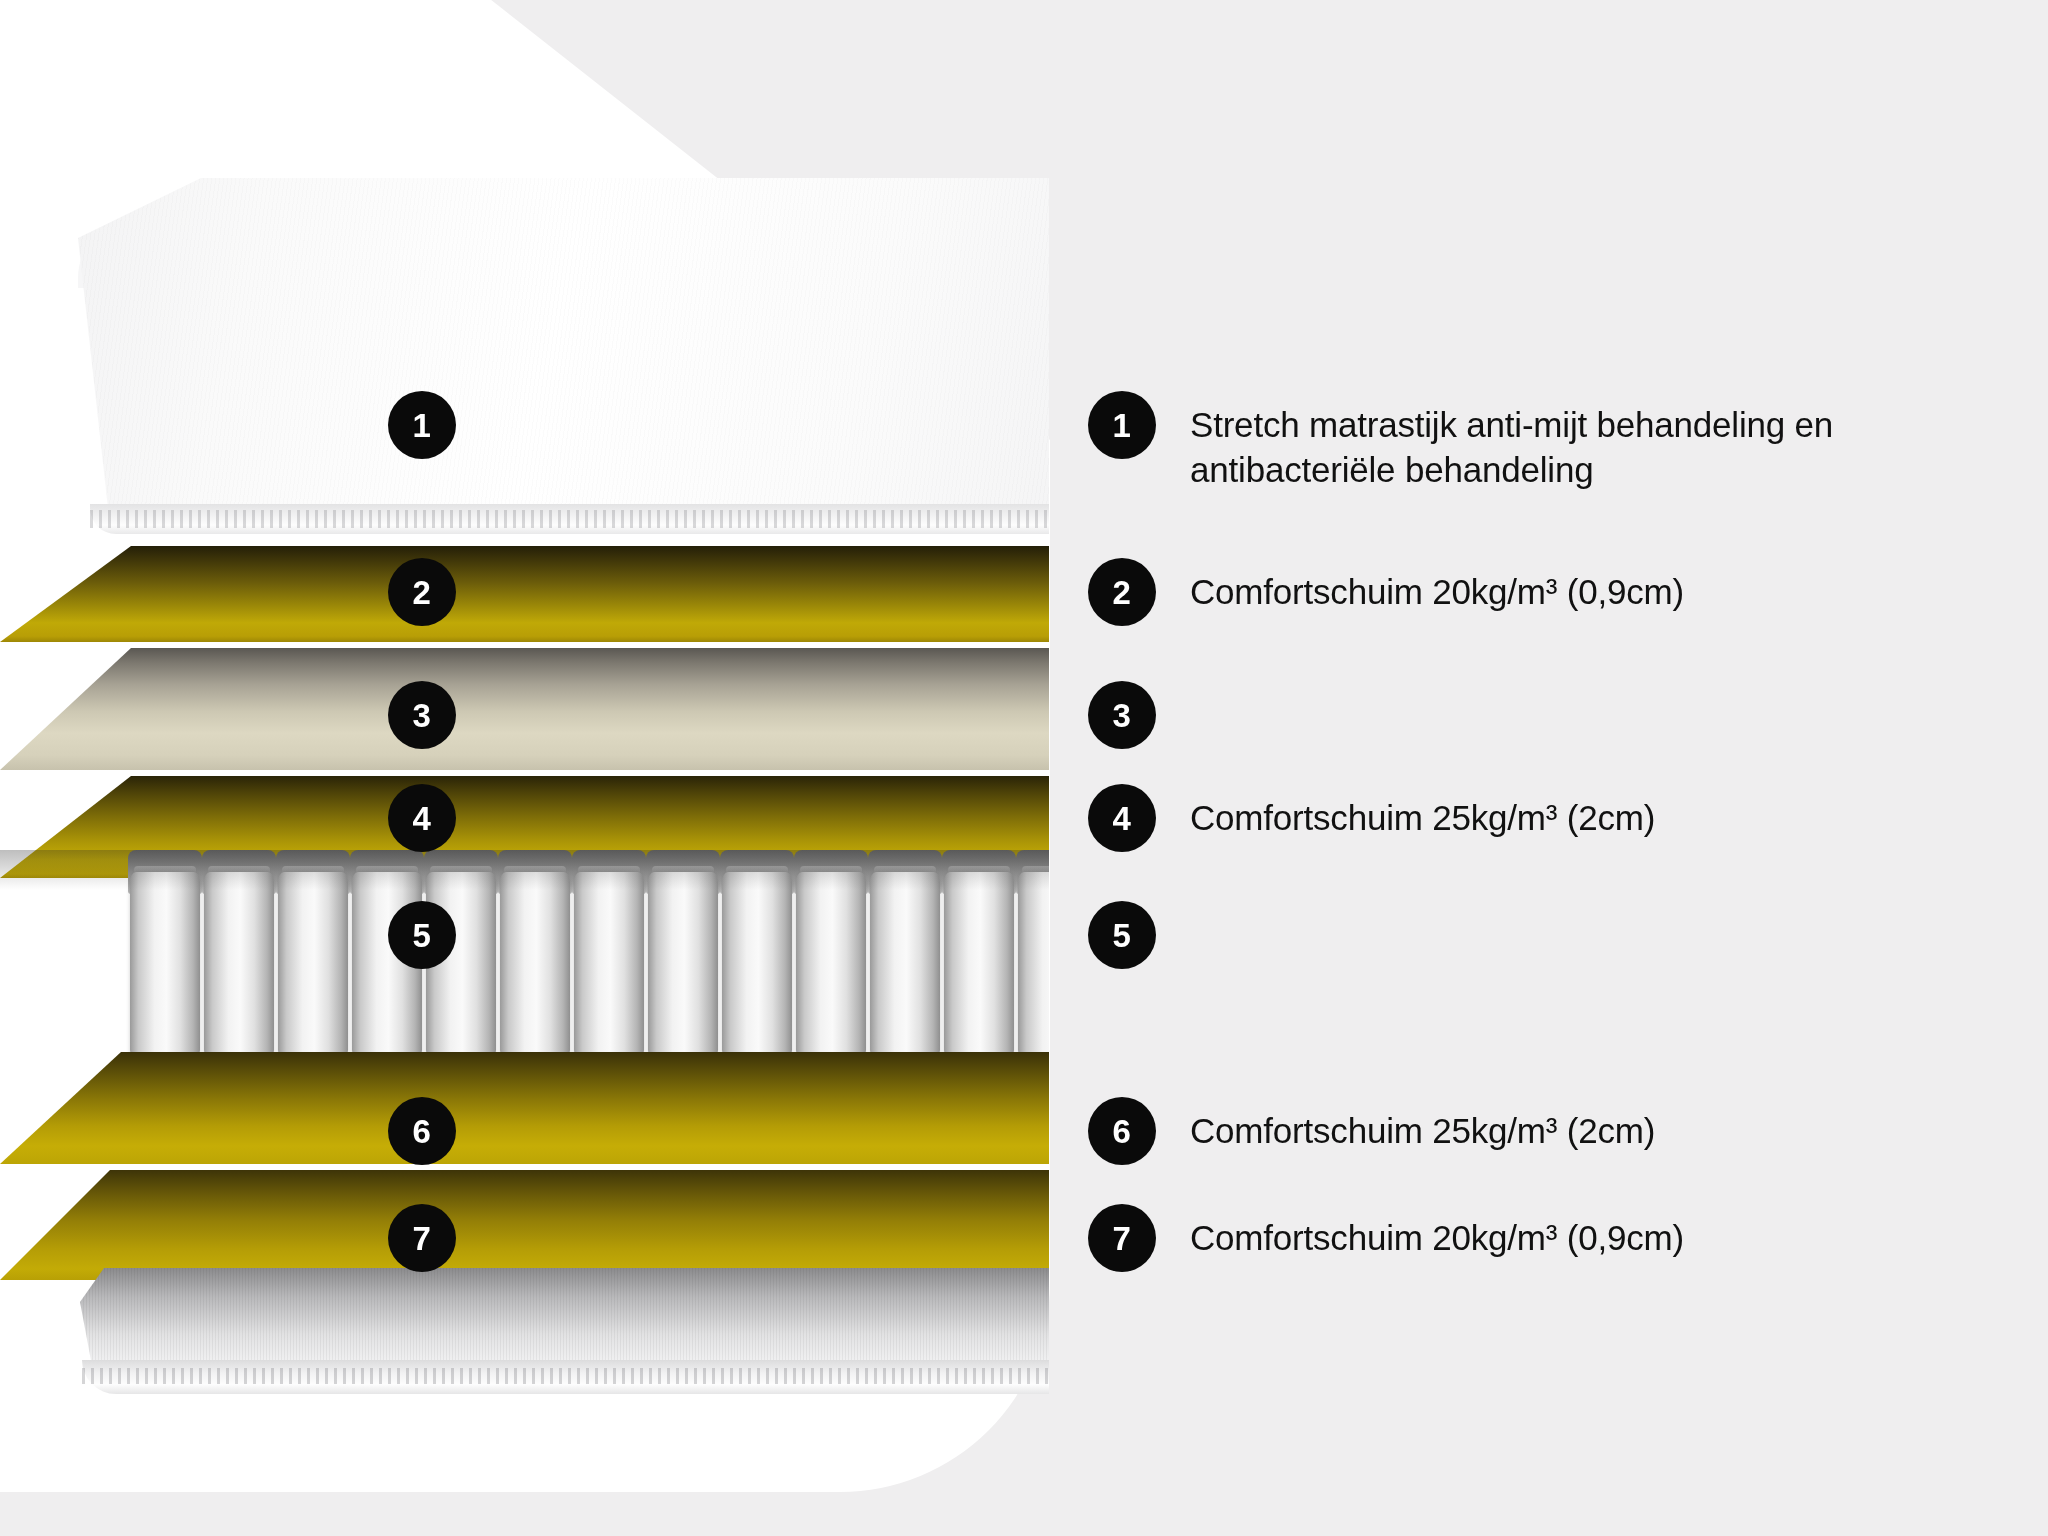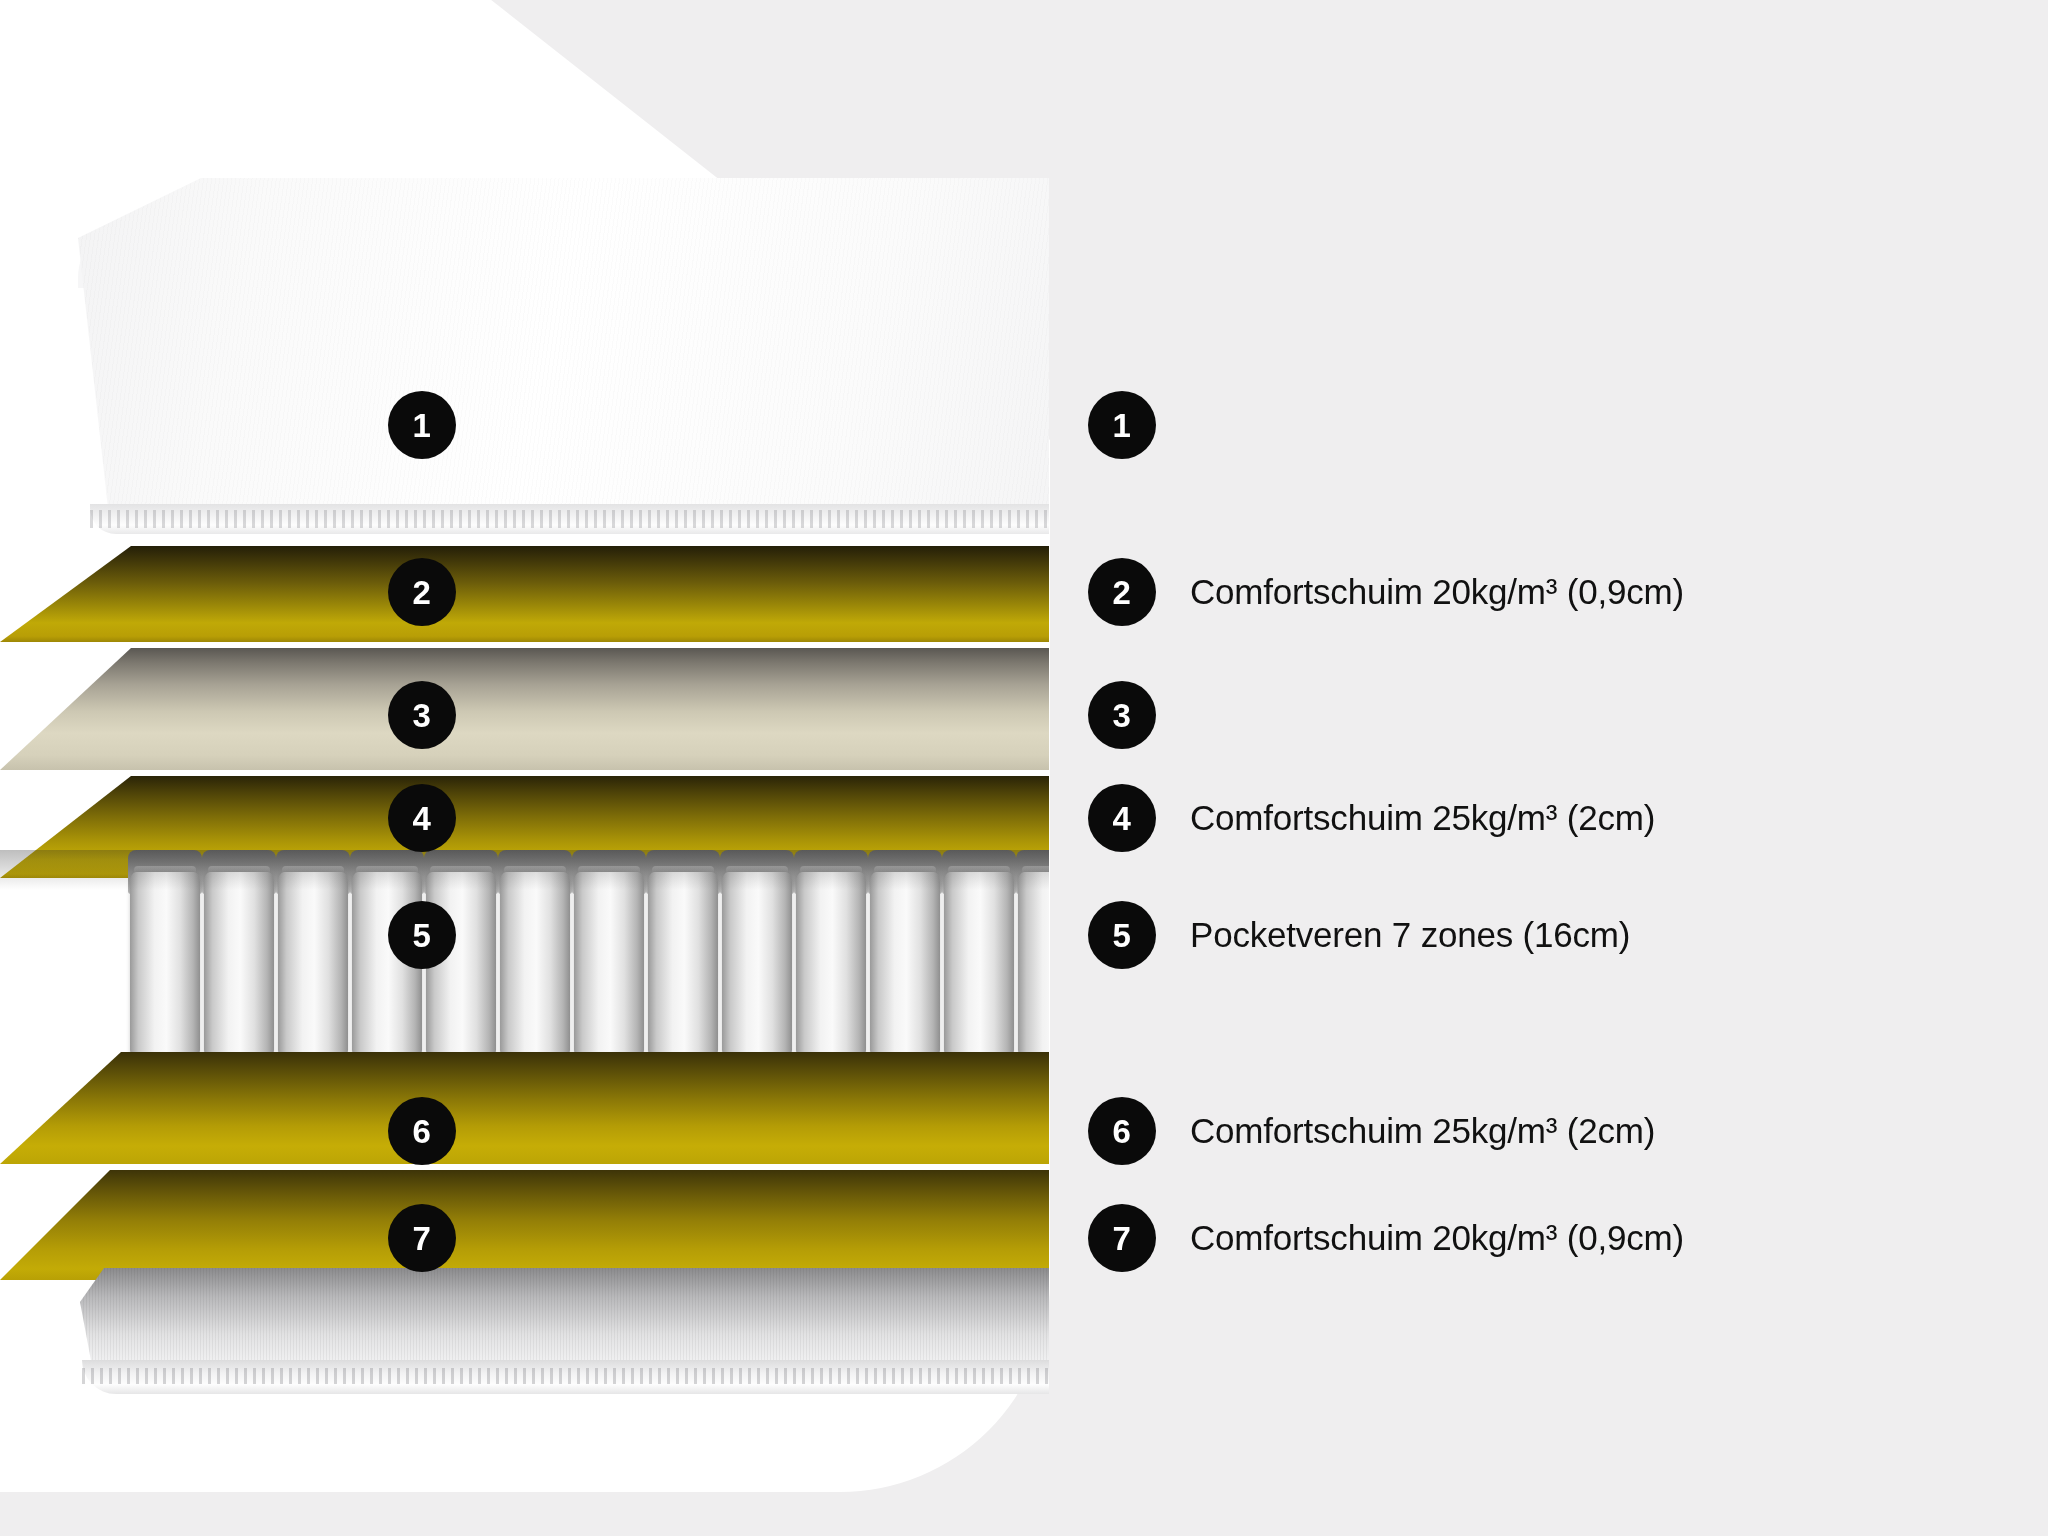--- a/index.html
+++ b/index.html
@@ -439,39 +439,39 @@
     <div class="badge overlay-badge" style="top:784px">4</div>
     <div class="badge overlay-badge" style="top:901px">5</div>
     <div class="badge overlay-badge" style="top:1097px">6</div>
     <div class="badge overlay-badge" style="top:1204px">7</div>
   </div>
 
   <div id="legend">
 
     <div class="legend-item" style="top:391px">
       <div class="badge">1</div>
+      <div class="legend-text">Stretch matrastijk anti-mijt behandeling en antibacteriële behandeling</div>
     </div>
 
     <div class="legend-item" style="top:558px">
       <div class="badge">2</div>
       <div class="legend-text">Comfortschuim 20kg/m³ (0,9cm)</div>
     </div>
 
     <div class="legend-item" style="top:681px">
       <div class="badge">3</div>
     </div>
 
     <div class="legend-item" style="top:784px">
       <div class="badge">4</div>
       <div class="legend-text">Comfortschuim 25kg/m³ (2cm)</div>
     </div>
 
     <div class="legend-item" style="top:901px">
       <div class="badge">5</div>
-      <div class="legend-text">Pocketveren 7 zones (16cm)</div>
     </div>
 
     <div class="legend-item" style="top:1097px">
       <div class="badge">6</div>
       <div class="legend-text">Comfortschuim 25kg/m³ (2cm)</div>
     </div>
 
     <div class="legend-item" style="top:1204px">
       <div class="badge">7</div>
       <div class="legend-text">Comfortschuim 20kg/m³ (0,9cm)</div>

